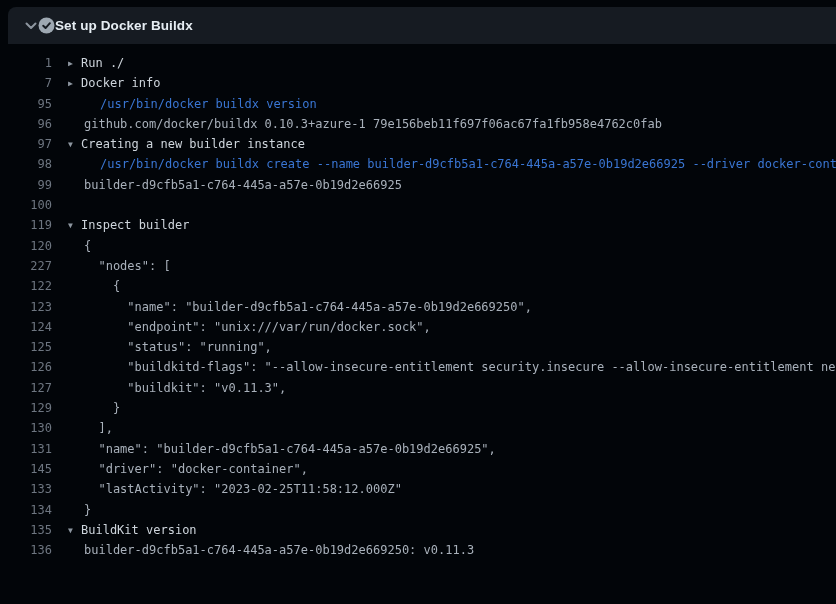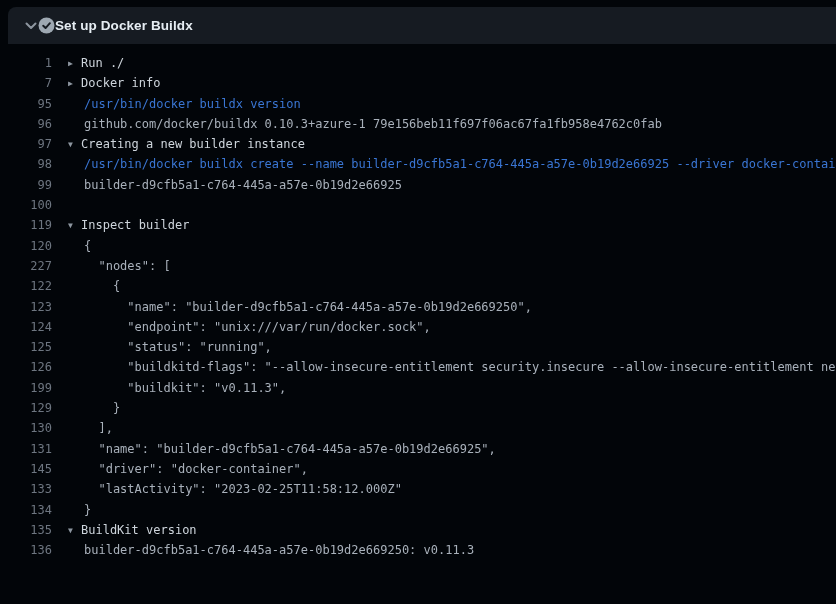--- a/index.html
+++ b/index.html
@@ -63,21 +63,21 @@
     text-decoration:none;
     cursor:pointer;
   }
   .lc{
     margin-left:16px;
     overflow:hidden;
     white-space:pre;
   }
   .lc.output,.lc.command{padding-left:16px;}
   .lc.output span{color:var(--output_text_color);}
-  .lc.command span{color:var(--command_blue);}
+  .lc.command span{color:var(--command_blue);margin-left:16px;}
   .lc.group_collapsed,.lc.group_expanded{color:var(--group_text_color);cursor:pointer;}
   .lc .arrow{
     display:inline-block;
     width:13px;
     font-size:8px;
     color:var(--icon_gray);
     vertical-align:1px;
     cursor:pointer;
   }
 </style>
@@ -157,21 +157,21 @@
   </div>
     <div class="log-line">
     <a class="ln">125</a>
     <div class="lc output"><span>      "status": "running",</span></div>
   </div>
     <div class="log-line">
     <a class="ln">126</a>
     <div class="lc output"><span>      "buildkitd-flags": "--allow-insecure-entitlement security.insecure --allow-insecure-entitlement network.host",</span></div>
   </div>
     <div class="log-line">
-    <a class="ln">199</a>
+    <a class="ln">127</a>
     <div class="lc output"><span>      "buildkit": "v0.11.3",</span></div>
   </div>
     <div class="log-line">
     <a class="ln">129</a>
     <div class="lc output"><span>    }</span></div>
   </div>
     <div class="log-line">
     <a class="ln">130</a>
     <div class="lc output"><span>  ],</span></div>
   </div>

